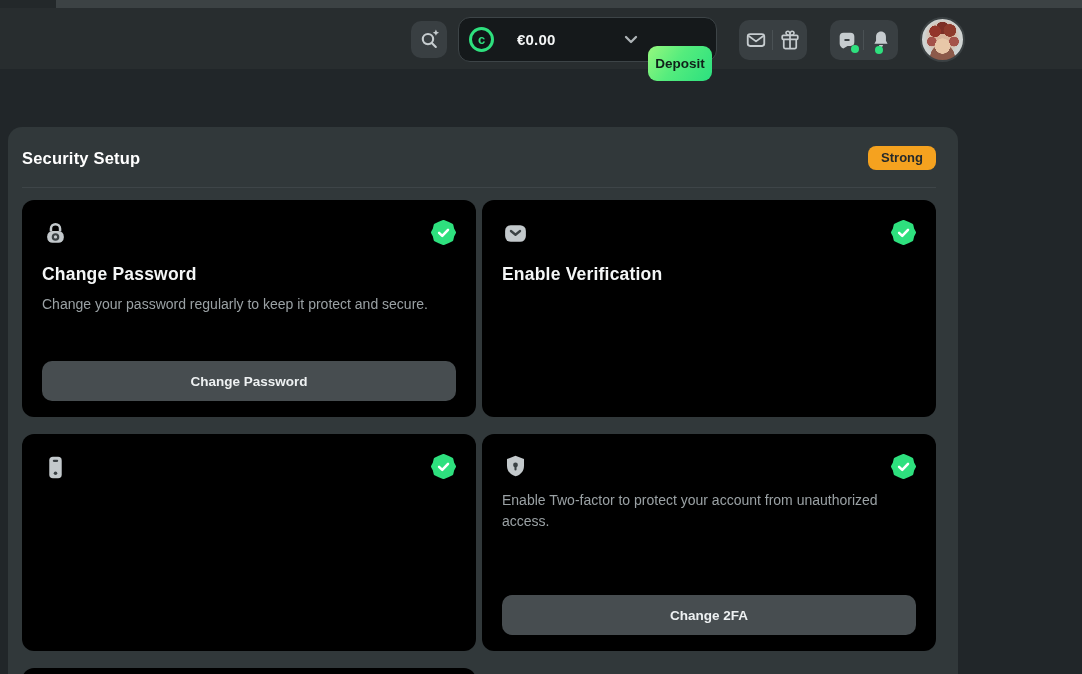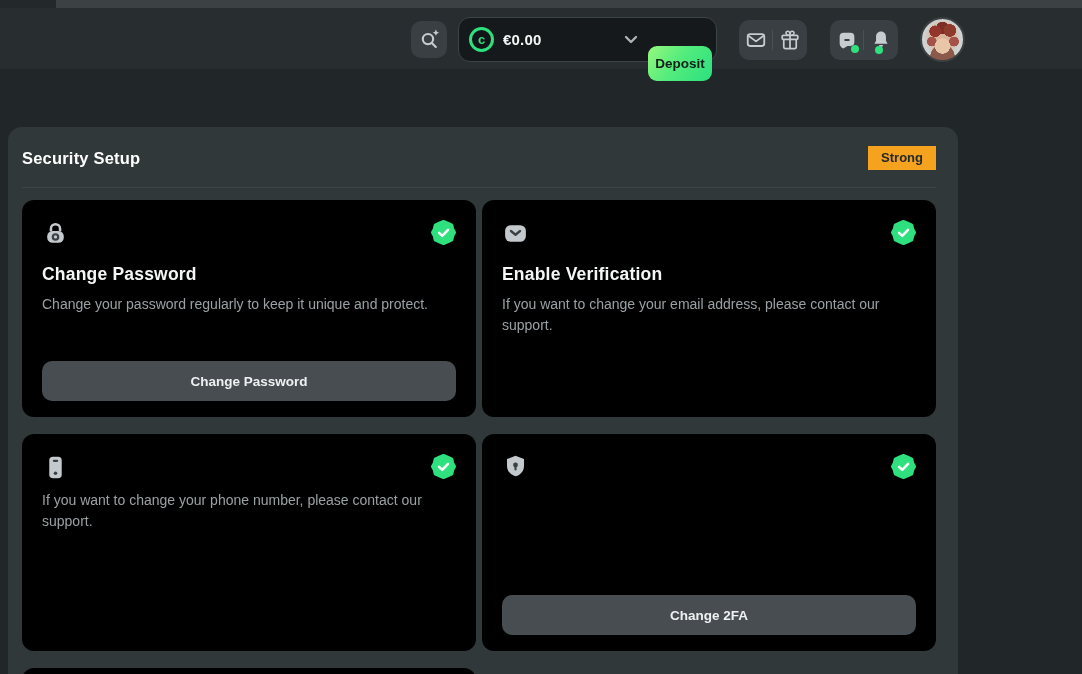--- a/index.html
+++ b/index.html
@@ -11,21 +11,21 @@
   .top-strip{ position:absolute; left:0; top:0; width:100%; height:8px; background:#3c4244; }
   .top-strip .strip-left{ position:absolute; left:0; top:0; width:56px; height:8px; background:#23282a; }
 
   
   .navbar{ position:absolute; left:0; top:8px; width:100%; height:61px; background:#282d2f; }
   .icon-btn{ position:absolute; border:none; cursor:pointer; background:#393f42; border-radius:10px; display:flex; align-items:center; justify-content:center; }
   .search-btn{ left:411px; top:13px; width:36px; height:37px; }
 
   .wallet{ position:absolute; left:458px; top:9px; width:259px; height:45px; background:#15191b; border:1.5px solid #3d4447; border-radius:12px; display:flex; align-items:center; padding-left:10px; cursor:pointer; }
   .coin{ width:25px; height:25px; border-radius:50%; background:#111517; border:3px solid #2ee07e; display:flex; align-items:center; justify-content:center; color:#2ee07e; font-size:13px; font-weight:bold; line-height:1; }
-  .balance{ margin-left:9px; color:#f4f6f6; font-size:15px; font-weight:bold; letter-spacing:.2px; }
+  .balance{ margin-left:23px; color:#f4f6f6; font-size:15px; font-weight:bold; letter-spacing:.2px; }
   .wallet .chev{ margin-left:auto; margin-right:10px; }
   .deposit-btn{ border:none; cursor:pointer; margin-right:4px; width:64px; height:35px; border-radius:9px;
      background:linear-gradient(125deg,#96f87e 0%,#55ec7d 45%,#2be07f 100%);
      color:#10201a; font-family:"Liberation Sans",sans-serif; font-size:13.5px; font-weight:bold;margin-top:48px; }
 
   .icon-group{ position:absolute; top:12px; height:40px; background:#393f42; border-radius:10px; display:flex; align-items:center; }
   .icon-group.g1{ left:739px; width:68px; }
   .icon-group.g2{ left:830px; width:68px; }
   .icon-group .slot{ position:relative; width:33px; height:40px; display:flex; align-items:center; justify-content:center; cursor:pointer; }
   .icon-group .sep{ width:1px; height:20px; background:#4a5154; }
@@ -41,21 +41,21 @@
        radial-gradient(circle at 50% 22%, #7d2f26 0 16%, rgba(125,47,38,0) 17%),
        radial-gradient(circle at 24% 55%, #a4524a 0 12%, rgba(164,82,74,0) 13%),
        radial-gradient(circle at 78% 55%, #a4524a 0 12%, rgba(164,82,74,0) 13%),
        radial-gradient(circle at 50% 92%, #8c5a4a 0 28%, rgba(140,90,74,0) 29%),
        radial-gradient(circle at 50% 45%, #d9b49b 0 34%, #cfd3d2 60%); }
 
   
   .panel{ position:absolute; left:8px; top:127px; width:950px; height:620px; background:#31383a; border-radius:14px 14px 0 0; padding:0 22px 0 14px; }
   .panel-head{ height:58px; display:flex; align-items:center; justify-content:space-between; padding-top:4px; }
   .panel-title{ color:#ffffff; font-size:16.5px; font-weight:bold; letter-spacing:.2px; }
-  .strength-badge{ background:#f5a21f; color:#24292b; font-size:13px; font-weight:bold; border-radius:0; padding:4px 13px 5px; }
+  .strength-badge{ background:#f5a21f; color:#24292b; font-size:13px; font-weight:bold; border-radius:8px; padding:4px 13px 5px; }
   .divider{ height:1px; background:#3e4548; margin-top:2px; }
 
   .grid{ margin-top:12px; display:grid; grid-template-columns:1fr 1fr; column-gap:6px; row-gap:17px; }
   .card{ background:#000000; border-radius:12px; min-height:217px; padding:20px 20px 16px; display:flex; flex-direction:column; }
   .card-top{ display:flex; align-items:flex-start; justify-content:space-between; }
   .card-title{ margin-top:17px; color:#f4f6f6; font-size:17.5px; font-weight:bold; letter-spacing:.2px; }
   .card-desc{ margin-top:9px; color:#9aa1a4; font-size:14px; line-height:21px; max-width:420px; }
   .card-btn{ margin-top:auto; border:none; cursor:pointer; height:40px; width:100%; border-radius:10px; background:#474d50; color:#eef1f2; font-family:"Liberation Sans",sans-serif; font-size:13.5px; font-weight:bold; }
   .card.sliver{ min-height:40px; border-radius:12px; }
 
@@ -161,78 +161,77 @@
               </svg>
             </span>
             <span>
               <svg width="25" height="25" viewBox="0 0 26 26">
                 <polygon points="13,1.5 17.4,3.3 21.7,5.3 22.7,9.6 24.5,13 22.7,16.4 21.7,20.7 17.4,22.7 13,24.5 8.6,22.7 4.3,20.7 3.3,16.4 1.5,13 3.3,9.6 4.3,5.3 8.6,3.3" fill="#2ee07e" stroke="#2ee07e" stroke-width="3" stroke-linejoin="round"></polygon>
                 <polyline points="8.4,13.4 11.7,16.6 17.7,10.2" fill="none" stroke="#ffffff" stroke-width="2.6" stroke-linecap="round" stroke-linejoin="round"></polyline>
               </svg>
             </span>
           </div>
           <h3 class="card-title">Change Password</h3>
-          <p class="card-desc">Change your password regularly to keep it unique and protect.</p>
+          <p class="card-desc">Change your password regularly to keep it protect and secure.</p>
           <button class="card-btn">Change Password</button>
         </article>
 
         <article class="card">
           <div class="card-top">
             <span>
               <svg width="27" height="27" viewBox="0 0 26 26" fill="none">
                 <rect x="3" y="5" width="20" height="16" rx="5.5" fill="#c3c9cc"></rect>
                 <path d="M8.6 10.6l4.4 3.6 4.4-3.6" stroke="#3a4144" stroke-width="2.2" stroke-linecap="round" stroke-linejoin="round"></path>
               </svg>
             </span>
             <span>
               <svg width="25" height="25" viewBox="0 0 26 26">
                 <polygon points="13,1.5 17.4,3.3 21.7,5.3 22.7,9.6 24.5,13 22.7,16.4 21.7,20.7 17.4,22.7 13,24.5 8.6,22.7 4.3,20.7 3.3,16.4 1.5,13 3.3,9.6 4.3,5.3 8.6,3.3" fill="#2ee07e" stroke="#2ee07e" stroke-width="3" stroke-linejoin="round"></polygon>
                 <polyline points="8.4,13.4 11.7,16.6 17.7,10.2" fill="none" stroke="#ffffff" stroke-width="2.6" stroke-linecap="round" stroke-linejoin="round"></polyline>
               </svg>
             </span>
           </div>
           <h3 class="card-title">Enable Verification</h3>
-          <p class="card-desc">If you want to change your email address, please contact our support.</p>
         </article>
 
         <article class="card">
           <div class="card-top">
             <span>
               <svg width="27" height="27" viewBox="0 0 26 26" fill="none">
                 <rect x="7" y="2.6" width="12" height="20.8" rx="3.6" fill="#c3c9cc"></rect>
                 <rect x="10.4" y="5.6" width="5.2" height="2" rx="1" fill="#3a4144"></rect>
                 <circle cx="13" cy="18.6" r="1.7" fill="#3a4144"></circle>
               </svg>
             </span>
             <span>
               <svg width="25" height="25" viewBox="0 0 26 26">
                 <polygon points="13,1.5 17.4,3.3 21.7,5.3 22.7,9.6 24.5,13 22.7,16.4 21.7,20.7 17.4,22.7 13,24.5 8.6,22.7 4.3,20.7 3.3,16.4 1.5,13 3.3,9.6 4.3,5.3 8.6,3.3" fill="#2ee07e" stroke="#2ee07e" stroke-width="3" stroke-linejoin="round"></polygon>
                 <polyline points="8.4,13.4 11.7,16.6 17.7,10.2" fill="none" stroke="#ffffff" stroke-width="2.6" stroke-linecap="round" stroke-linejoin="round"></polyline>
               </svg>
             </span>
           </div>
-          <p class="card-desc">If you want to change your phone number, please contact our support.</p>
         </article>
 
         <article class="card">
           <div class="card-top">
             <span>
               <svg width="27" height="27" viewBox="0 0 26 26" fill="none">
                 <path d="M13 1.8l8.2 3.1v6.3c0 5.3-3.4 8.8-8.2 10.3-4.8-1.5-8.2-5-8.2-10.3V4.9z" fill="#c3c9cc"></path>
                 <circle cx="13" cy="10.6" r="2.3" fill="#3a4144"></circle>
                 <rect x="12" y="11.6" width="2" height="4.4" rx="1" fill="#3a4144"></rect>
               </svg>
             </span>
             <span>
               <svg width="25" height="25" viewBox="0 0 26 26">
                 <polygon points="13,1.5 17.4,3.3 21.7,5.3 22.7,9.6 24.5,13 22.7,16.4 21.7,20.7 17.4,22.7 13,24.5 8.6,22.7 4.3,20.7 3.3,16.4 1.5,13 3.3,9.6 4.3,5.3 8.6,3.3" fill="#2ee07e" stroke="#2ee07e" stroke-width="3" stroke-linejoin="round"></polygon>
                 <polyline points="8.4,13.4 11.7,16.6 17.7,10.2" fill="none" stroke="#ffffff" stroke-width="2.6" stroke-linecap="round" stroke-linejoin="round"></polyline>
               </svg>
             </span>
           </div>
+          <p class="card-desc">Enable Two-factor to protect your account from unauthorized access.</p>
           <button class="card-btn">Change 2FA</button>
         </article>
 
         <article class="card sliver"></article>
 
       </div>
     </section>
   </main>
 
 </div>

